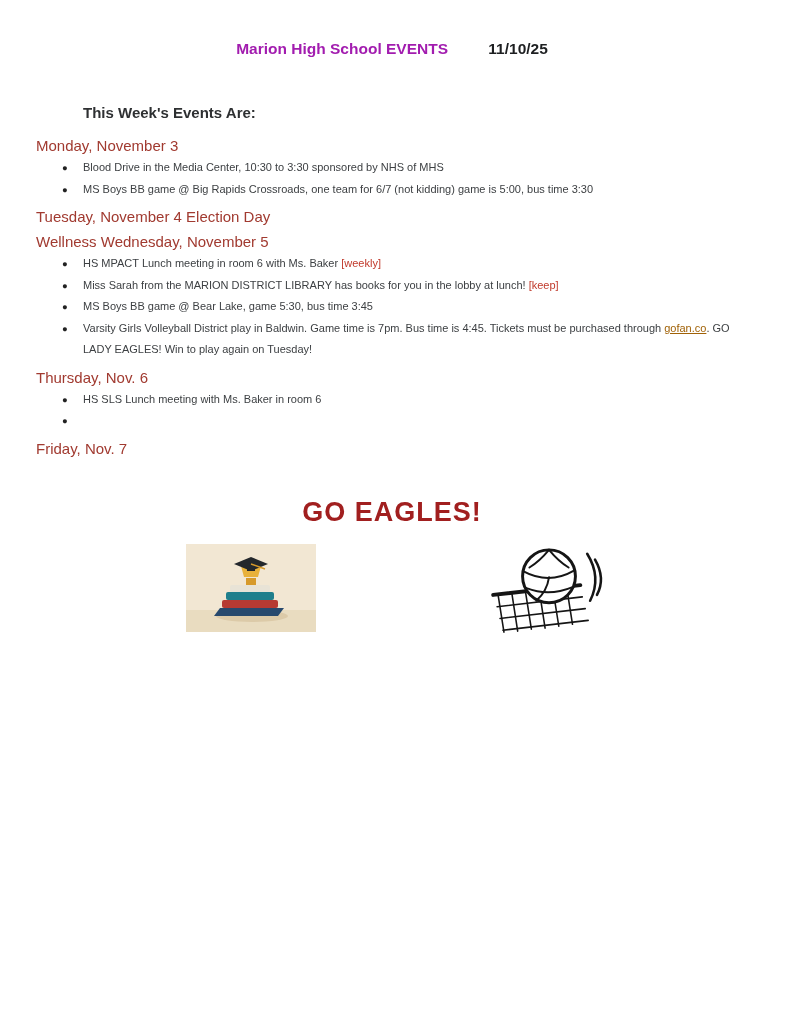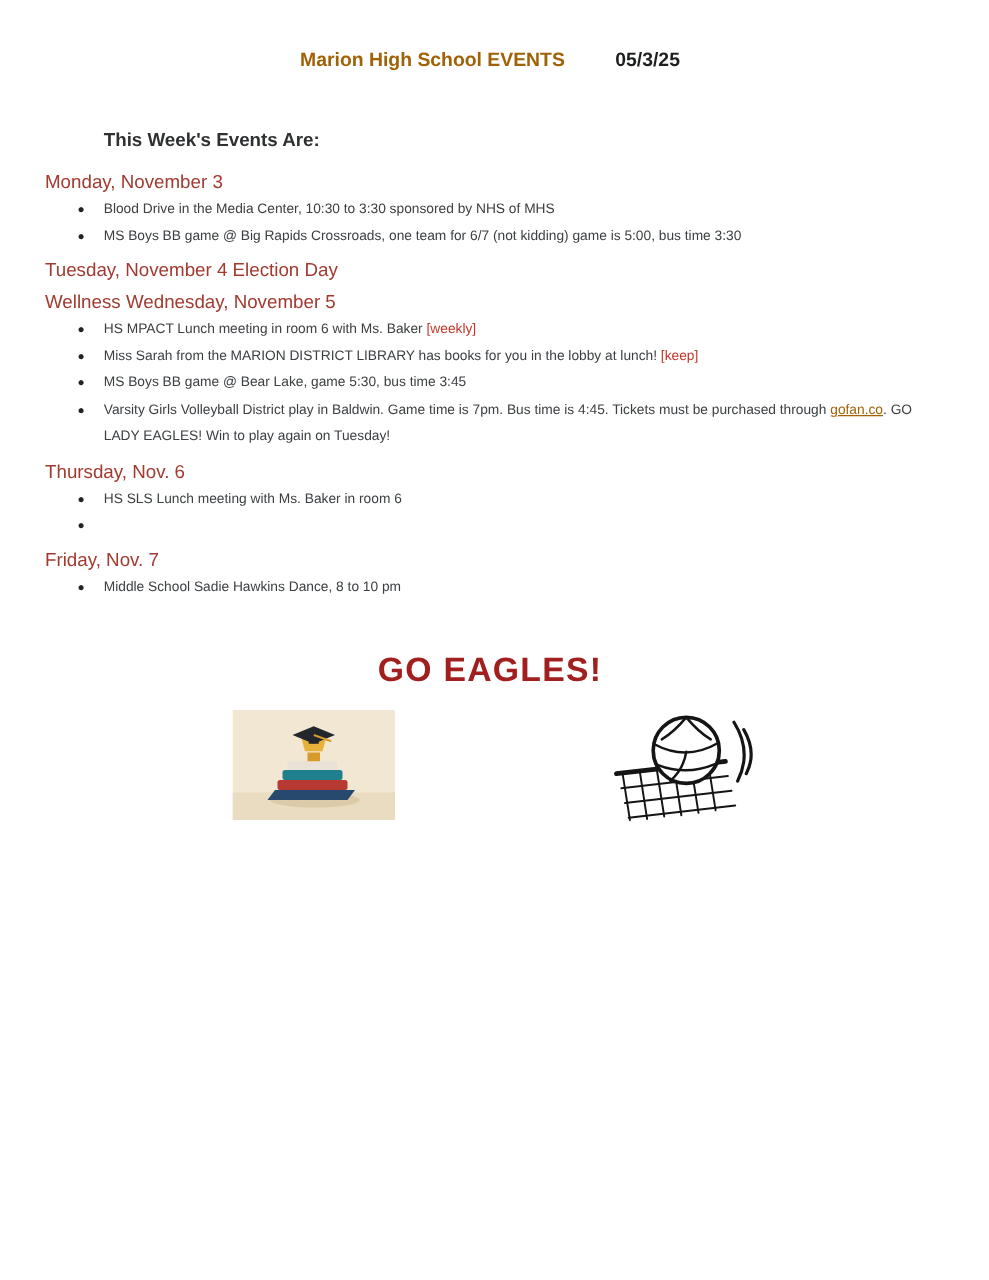--- a/index.html
+++ b/index.html
@@ -15,21 +15,21 @@
     padding: 38px 43px 0 36px;
     position: relative;
     background: #fff;
   }
   .header {
     text-align: center;
     font-size: 15.5px;
     font-weight: bold;
     margin-top: 2px;
   }
-  .header .title { color: #a16207; }
+  .header .title { color: #a21caf; }
   .header .date { color: #1d1f21; margin-left: 36px; }
 
   .intro {
     margin: 46px 0 16px 47px;
     font-weight: bold;
     font-size: 15px;
     color: #2e3032;
   }
 
   h2.day-heading {
@@ -79,21 +79,21 @@
   .fig-left { margin-left: 150px; width: 130px; height: 88px; }
   .fig-right { margin-left: 174px; width: 118px; height: 94px; }
 </style>
 </head>
 <body>
 
 <div class="page">
 
   <div class="header">
     <span class="title">Marion High School EVENTS</span>
-    <span class="date">05/3/25</span>
+    <span class="date">11/10/25</span>
   </div>
 
   <p class="intro">This Week's Events Are:</p>
 
   <section>
     <h2 class="day-heading first">Monday, November 3</h2>
     <ul class="events">
       <li class="event">
         <span>Blood Drive in the Media Center, 10:30 to 3:30 sponsored by NHS of MHS</span>
       </li>
@@ -132,25 +132,20 @@
         <span>HS SLS Lunch meeting with Ms. Baker in room 6</span>
       </li>
       <li class="event">
         <span></span>
       </li>
     </ul>
   </section>
 
   <section>
     <h2 class="day-heading">Friday, Nov. 7</h2>
-    <ul class="events">
-      <li class="event">
-        <span>Middle School Sadie Hawkins Dance, 8 to 10 pm</span>
-      </li>
-    </ul>
   </section>
 
   <div class="slogan">GO EAGLES!</div>
 
   <div class="figures">
 
     <div class="fig-left">
       <svg viewBox="0 0 130 88" width="130" height="88" xmlns="http://www.w3.org/2000/svg">
         <rect width="130" height="88" fill="#f2e7d3"></rect>
         <rect x="0" y="66" width="130" height="22" fill="#e9dcc0"></rect>

